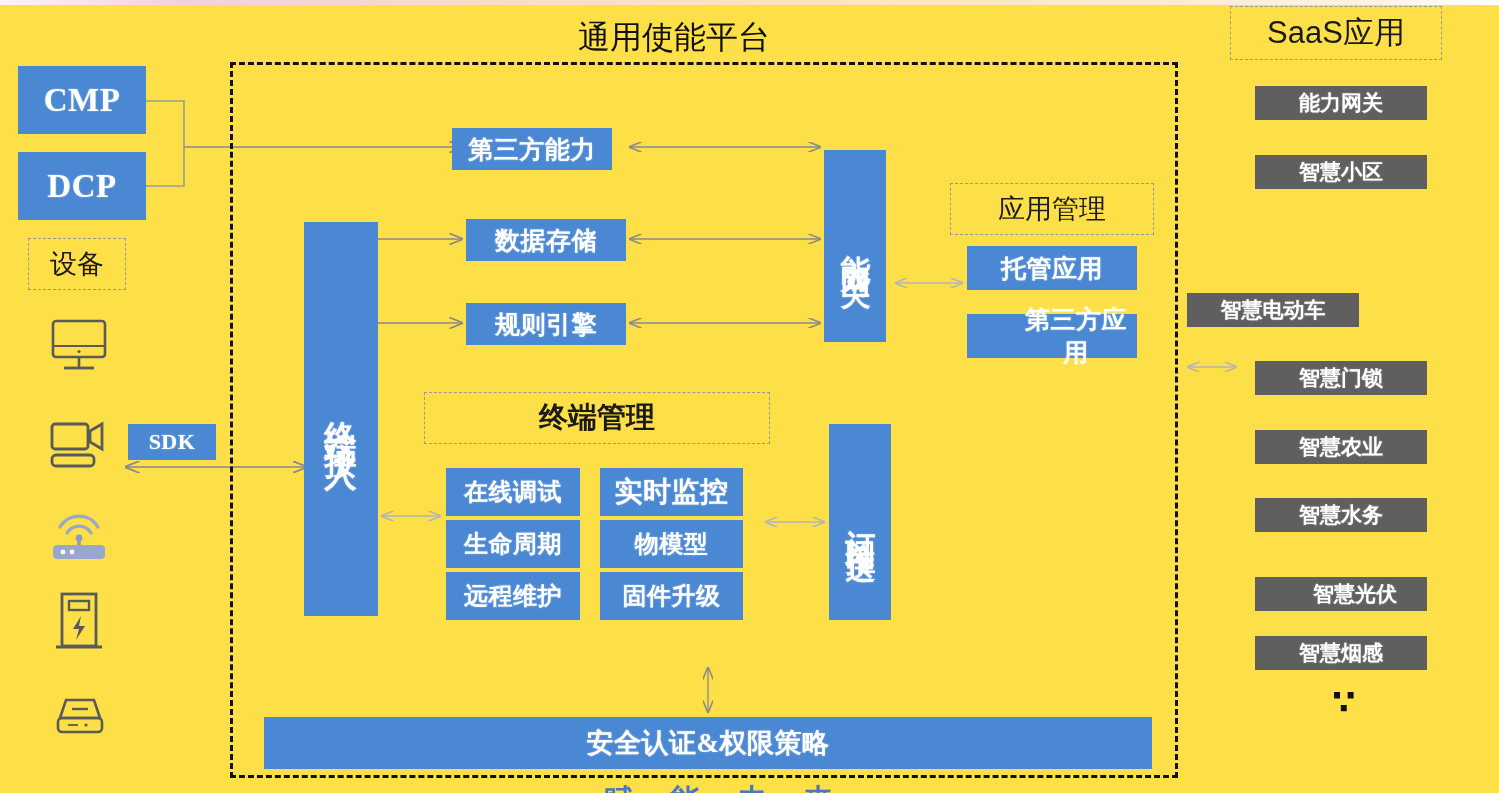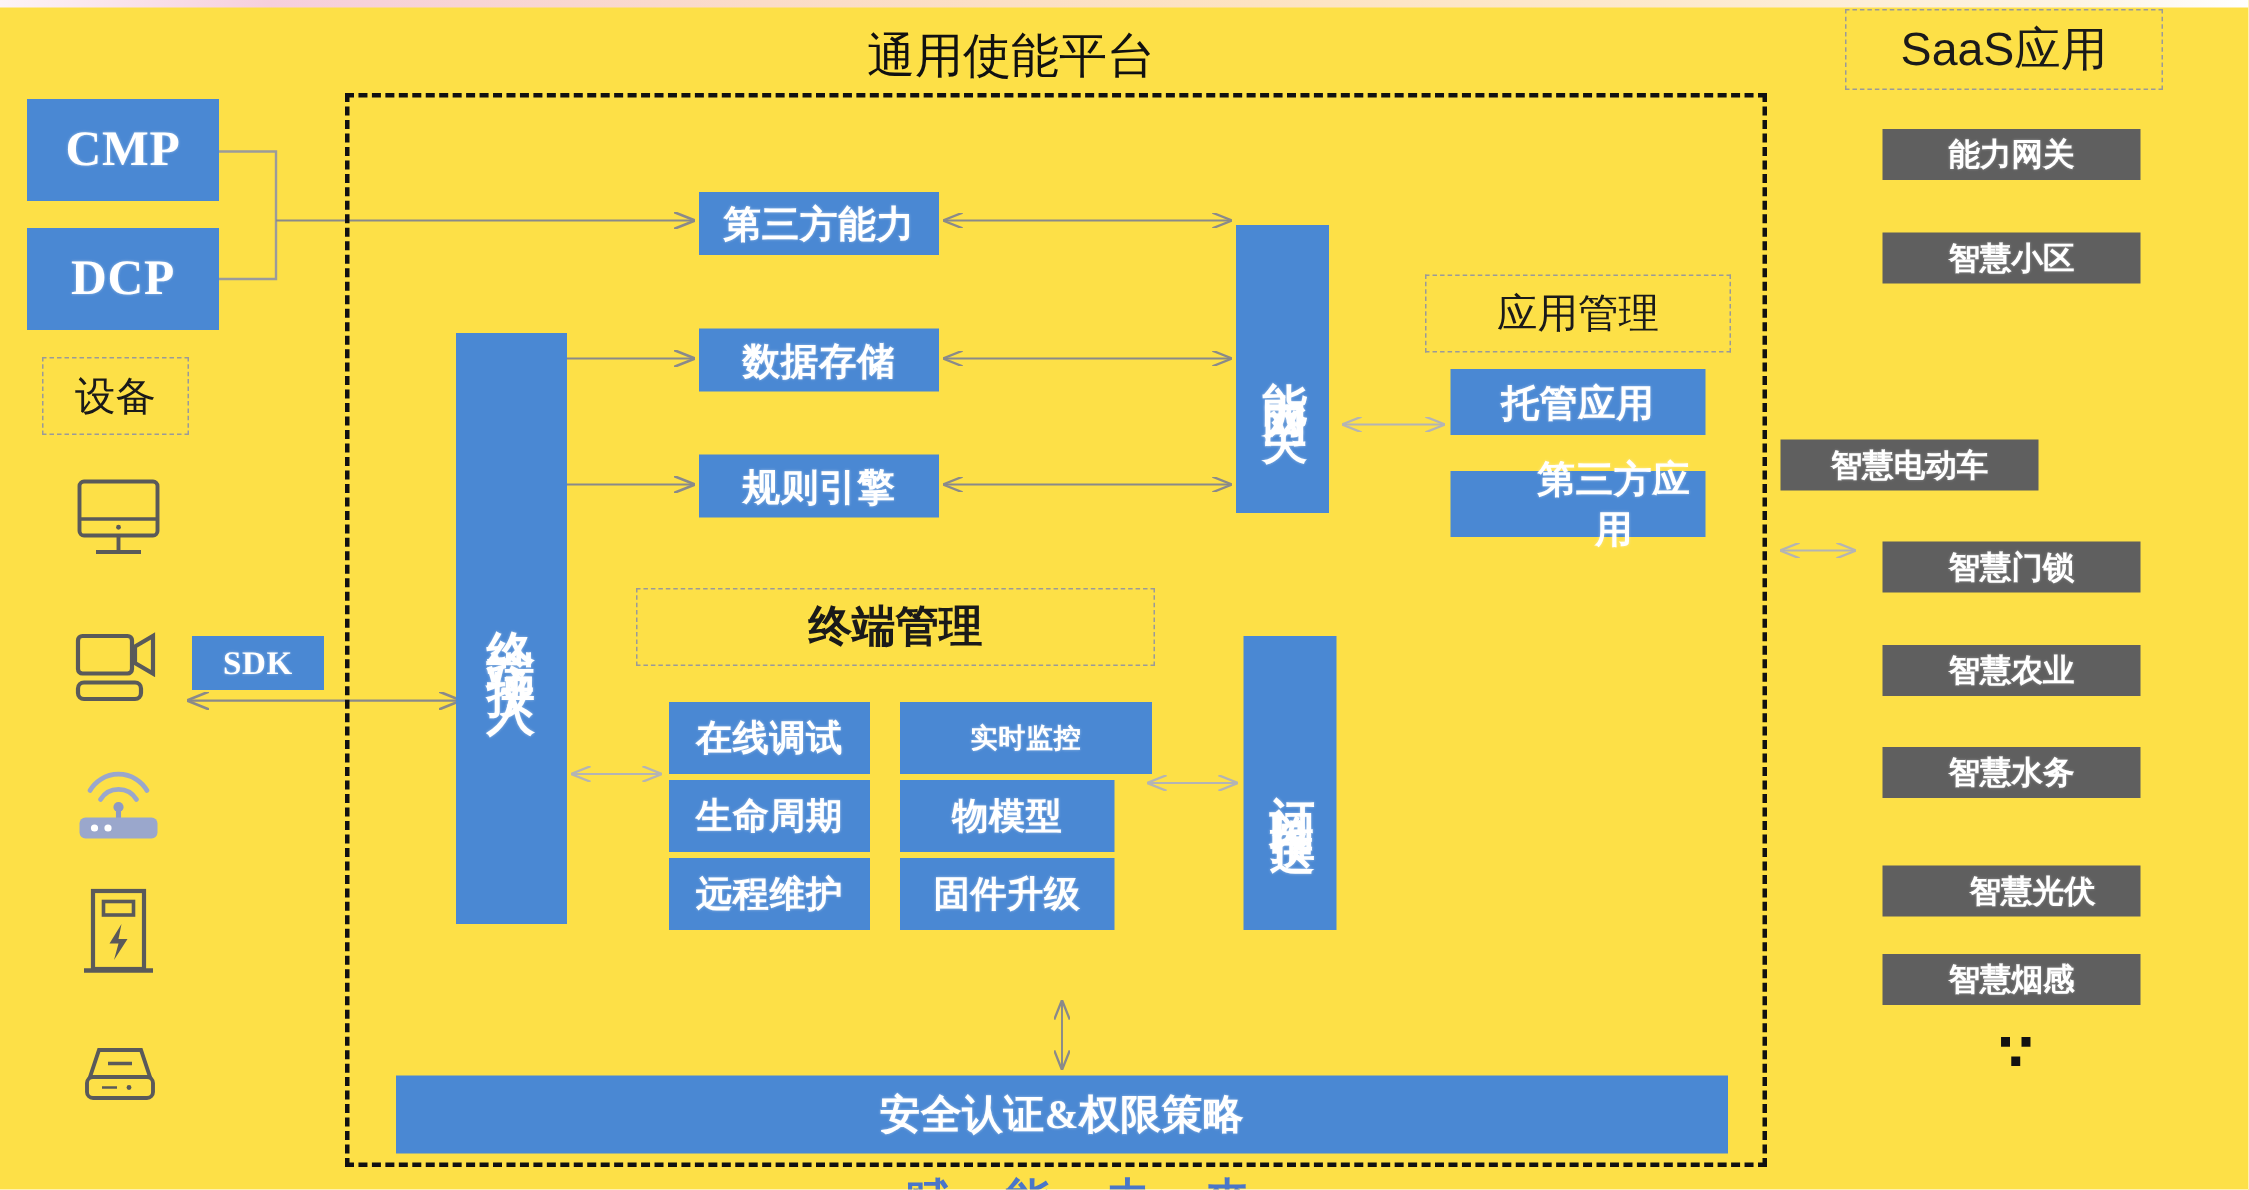--- a/index.html
+++ b/index.html
@@ -173,37 +173,37 @@
       <line x1="24" y1="17" x2="40" y2="17" stroke="#5a5a5a" stroke-width="2.4"></line>
       <line x1="20" y1="33" x2="30" y2="33" stroke="#5a5a5a" stroke-width="1.8"></line>
       <circle cx="38" cy="33" r="1.6" fill="#5a5a5a"></circle>
     </svg>
   </div>
 
   <div class="blue" style="left:128px; top:424px; width:88px; height:36px; font-size:22px;">SDK</div>
 
   <div class="blue vert" style="left:304px; top:222px; width:74px; height:394px; font-size:32px;">终端接入</div>
 
-  <div class="blue" style="left:466px; top:128px; width:160px; height:42px; font-size:25px;">第三方能力</div>
+  <div class="blue" style="left:452px; top:128px; width:160px; height:42px; font-size:25px;">第三方能力</div>
   <div class="blue" style="left:466px; top:219px; width:160px; height:42px; font-size:25px;">数据存储</div>
   <div class="blue" style="left:466px; top:303px; width:160px; height:42px; font-size:25px;">规则引擎</div>
 
   <div class="blue vert" style="left:824px; top:150px; width:62px; height:192px; font-size:30px; letter-spacing:8px;">能力网关</div>
 
   <div class="dashbox" style="left:950px; top:183px; width:204px; height:52px; font-size:27px;">应用管理</div>
   <div class="blue" style="left:967px; top:246px; width:170px; height:44px; font-size:25px;">托管应用</div>
   <div class="blue" style="left:967px; top:314px; width:170px; height:44px; font-size:25px;padding-left:48px;">第三方应用</div>
 
   <div class="dashbox" style="left:424px; top:392px; width:346px; height:52px; font-size:29px;font-weight:bold;">终端管理</div>
 
   <div class="blue" style="left:446px; top:468px; width:134px; height:48px; font-size:24px;">在线调试</div>
   <div class="blue" style="left:446px; top:520px; width:134px; height:48px; font-size:24px;">生命周期</div>
   <div class="blue" style="left:446px; top:572px; width:134px; height:48px; font-size:24px;">远程维护</div>
 
-  <div class="blue" style="left:600px; top:468px; width:168px; height:48px; font-size:18px;">实时监控</div>
+  <div class="blue" style="left:600px; top:468px; width:143px; height:48px; font-size:28px;">实时监控</div>
   <div class="blue" style="left:600px; top:520px; width:143px; height:48px; font-size:24px;">物模型</div>
   <div class="blue" style="left:600px; top:572px; width:143px; height:48px; font-size:24px;">固件升级</div>
 
   <div class="blue vert" style="left:829px; top:424px; width:62px; height:196px; font-size:30px; letter-spacing:8px;">订阅推送</div>
 
   <div class="blue" style="left:264px; top:717px; width:888px; height:52px; font-size:27px;">安全认证&amp;权限策略</div>
 
   <div class="dashbox" style="left:1230px; top:6px; width:212px; height:54px; font-size:31px;">SaaS应用</div>
 
   <div class="gray" style="left:1255px; top:86px; width:172px; height:34px;">能力网关</div>

